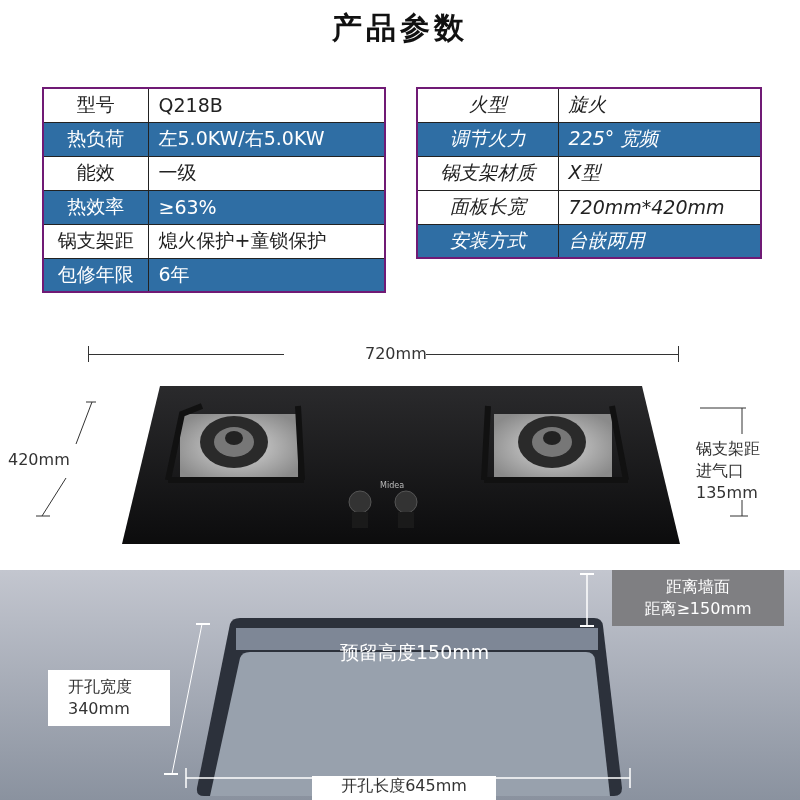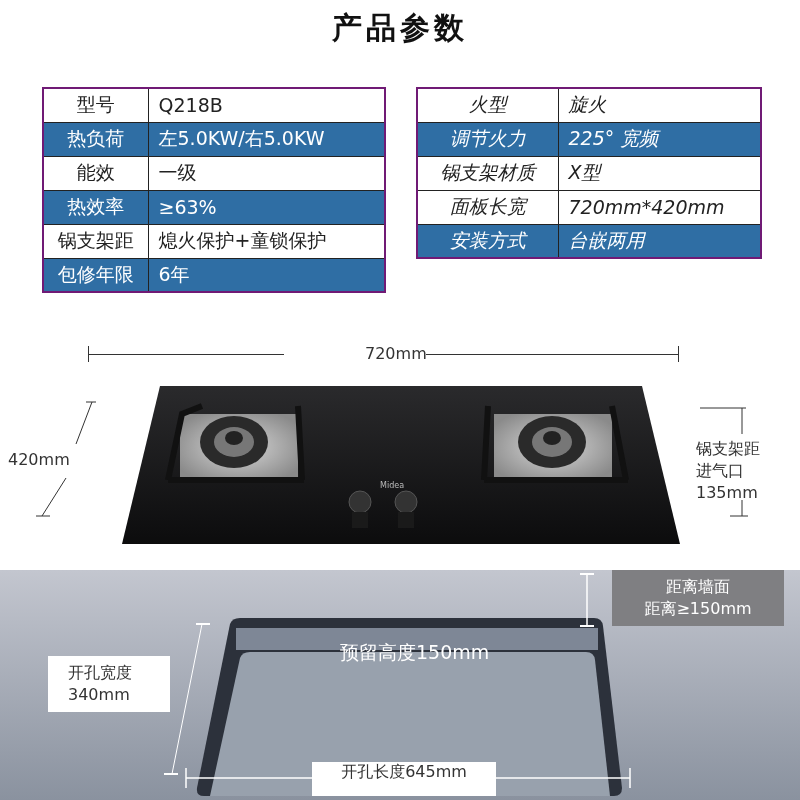--- a/index.html
+++ b/index.html
@@ -10,21 +10,21 @@
   table.spec tr.blue td { background: #2f6ea4; color: #fff; }
   table.spec td.k { text-align: center; }
   #spec-left { left: 42px; width: 344px; }
   #spec-left td.k { width: 105px; }
   #spec-right { left: 416px; width: 346px; font-style: italic; }
   #spec-right td.k { width: 141px; }
   .dim-line { position: absolute; background: #333; }
   .dim-text { position: absolute; font-size: 16px; color: #333; }
   .cooktop { position: absolute; left: 122px; top: 386px; width: 560px; height: 158px; }
   .bottom { position: absolute; left: 0; top: 570px; width: 800px; height: 230px; background: linear-gradient(#c3c6cf, #8a929f); }
-  .label-box { position: absolute; background: #fff; font-size: 16px; color: #333; }
+  .label-box { position: absolute; background: #fff; font-size: 16px; color: #333; margin-top: 14px; }
   .wall-box { position: absolute; left: 612px; top: 570px; width: 172px; height: 56px; background: #7f7f82; color: #fff; font-size: 16px; text-align: center; padding-top: 6px; line-height: 22px; }
 </style>
 </head>
 <body>
 
 <div class="title">产品参数</div>
 
 <table class="spec" id="spec-left">
   <tbody>
       <tr>

